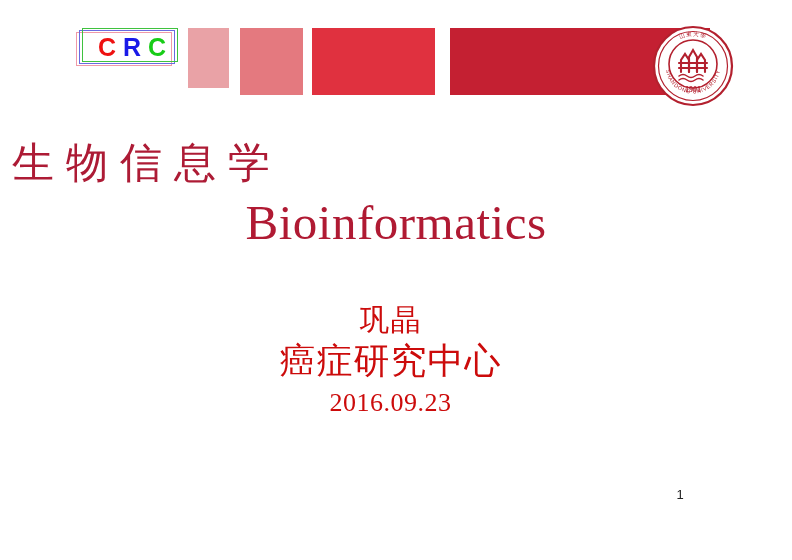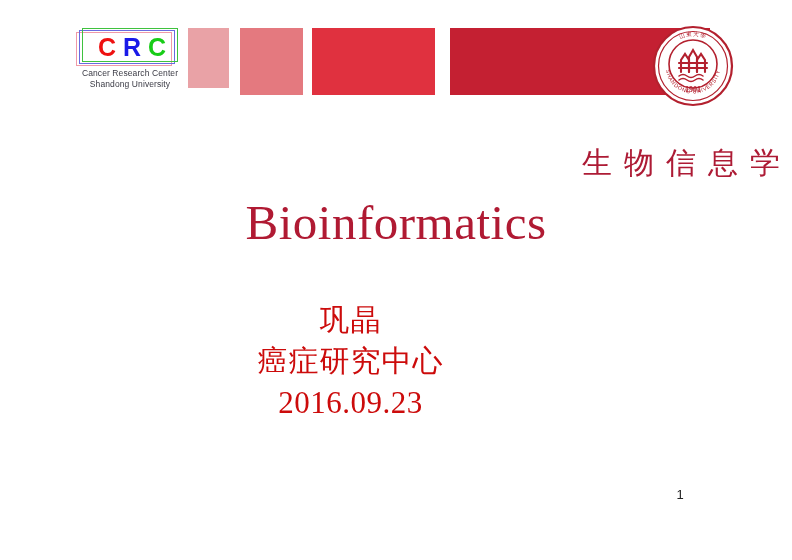--- a/index.html
+++ b/index.html
@@ -108,24 +108,24 @@
     height: 84px;
   }
   .seal svg { display: block; }
 
   
   .title-zh {
     position: absolute;
     left: 0;
     top: 136px;
     width: 792px;
-    text-align: right;
+    text-align: left;
     color: #ad1b35;
     font-family: "DejaVu Serif", serif;
-    font-size: 30px;
+    font-size: 42px;
     line-height: 54px;
     letter-spacing: 12px;
     text-indent: 12px;
     white-space: nowrap;
   }
   .title-en {
     position: absolute;
     left: 0;
     top: 198px;
     width: 792px;
@@ -140,42 +140,43 @@
 
   
   .author-block {
     position: absolute;
     left: 0;
     top: 300px;
     width: 701px;
     text-align: center;
     color: #cc0b0b;
     font-family: "DejaVu Serif", serif;
+    padding-left: 40px;
   }
   .author-name {
     font-size: 30px;
     line-height: 40px;
     letter-spacing: 1px;
     white-space: nowrap;
   }
   .author-center {
-    font-size: 30px;
+    font-size: 36px;
     line-height: 42px;
     letter-spacing: 1px;
     white-space: nowrap;
   }
   .author-school {
     font-size: 31px;
     line-height: 44px;
     letter-spacing: 1px;
     white-space: nowrap;
   }
   .author-date {
     font-family: "Liberation Serif", "DejaVu Serif", serif;
-    font-size: 31px;
+    font-size: 26px;
     line-height: 42px;
     letter-spacing: 0.5px;
     white-space: nowrap;
   }
 
   
   .page-number {
     position: absolute;
     left: 660px;
     top: 487px;
@@ -198,24 +199,20 @@
       <div class="crc-frames">
         <div class="crc-frame pink"></div>
         <div class="crc-frame blue"></div>
         <div class="crc-frame green"></div>
         <div class="crc-letters">
           <span class="c1">C</span>
           <span class="r">R</span>
           <span class="c2">C</span>
         </div>
       </div>
-      <div class="crc-caption">
-        <div>Cancer Research Center</div>
-        <div>Shandong University</div>
-      </div>
     </div>
 
     <div class="bar bar-1"></div>
     <div class="bar bar-2"></div>
     <div class="bar bar-3"></div>
     <div class="bar bar-4"></div>
 
     <div class="seal">
       <svg width="84" height="84" viewBox="0 0 84 84" xmlns="http://www.w3.org/2000/svg">
         <defs>

